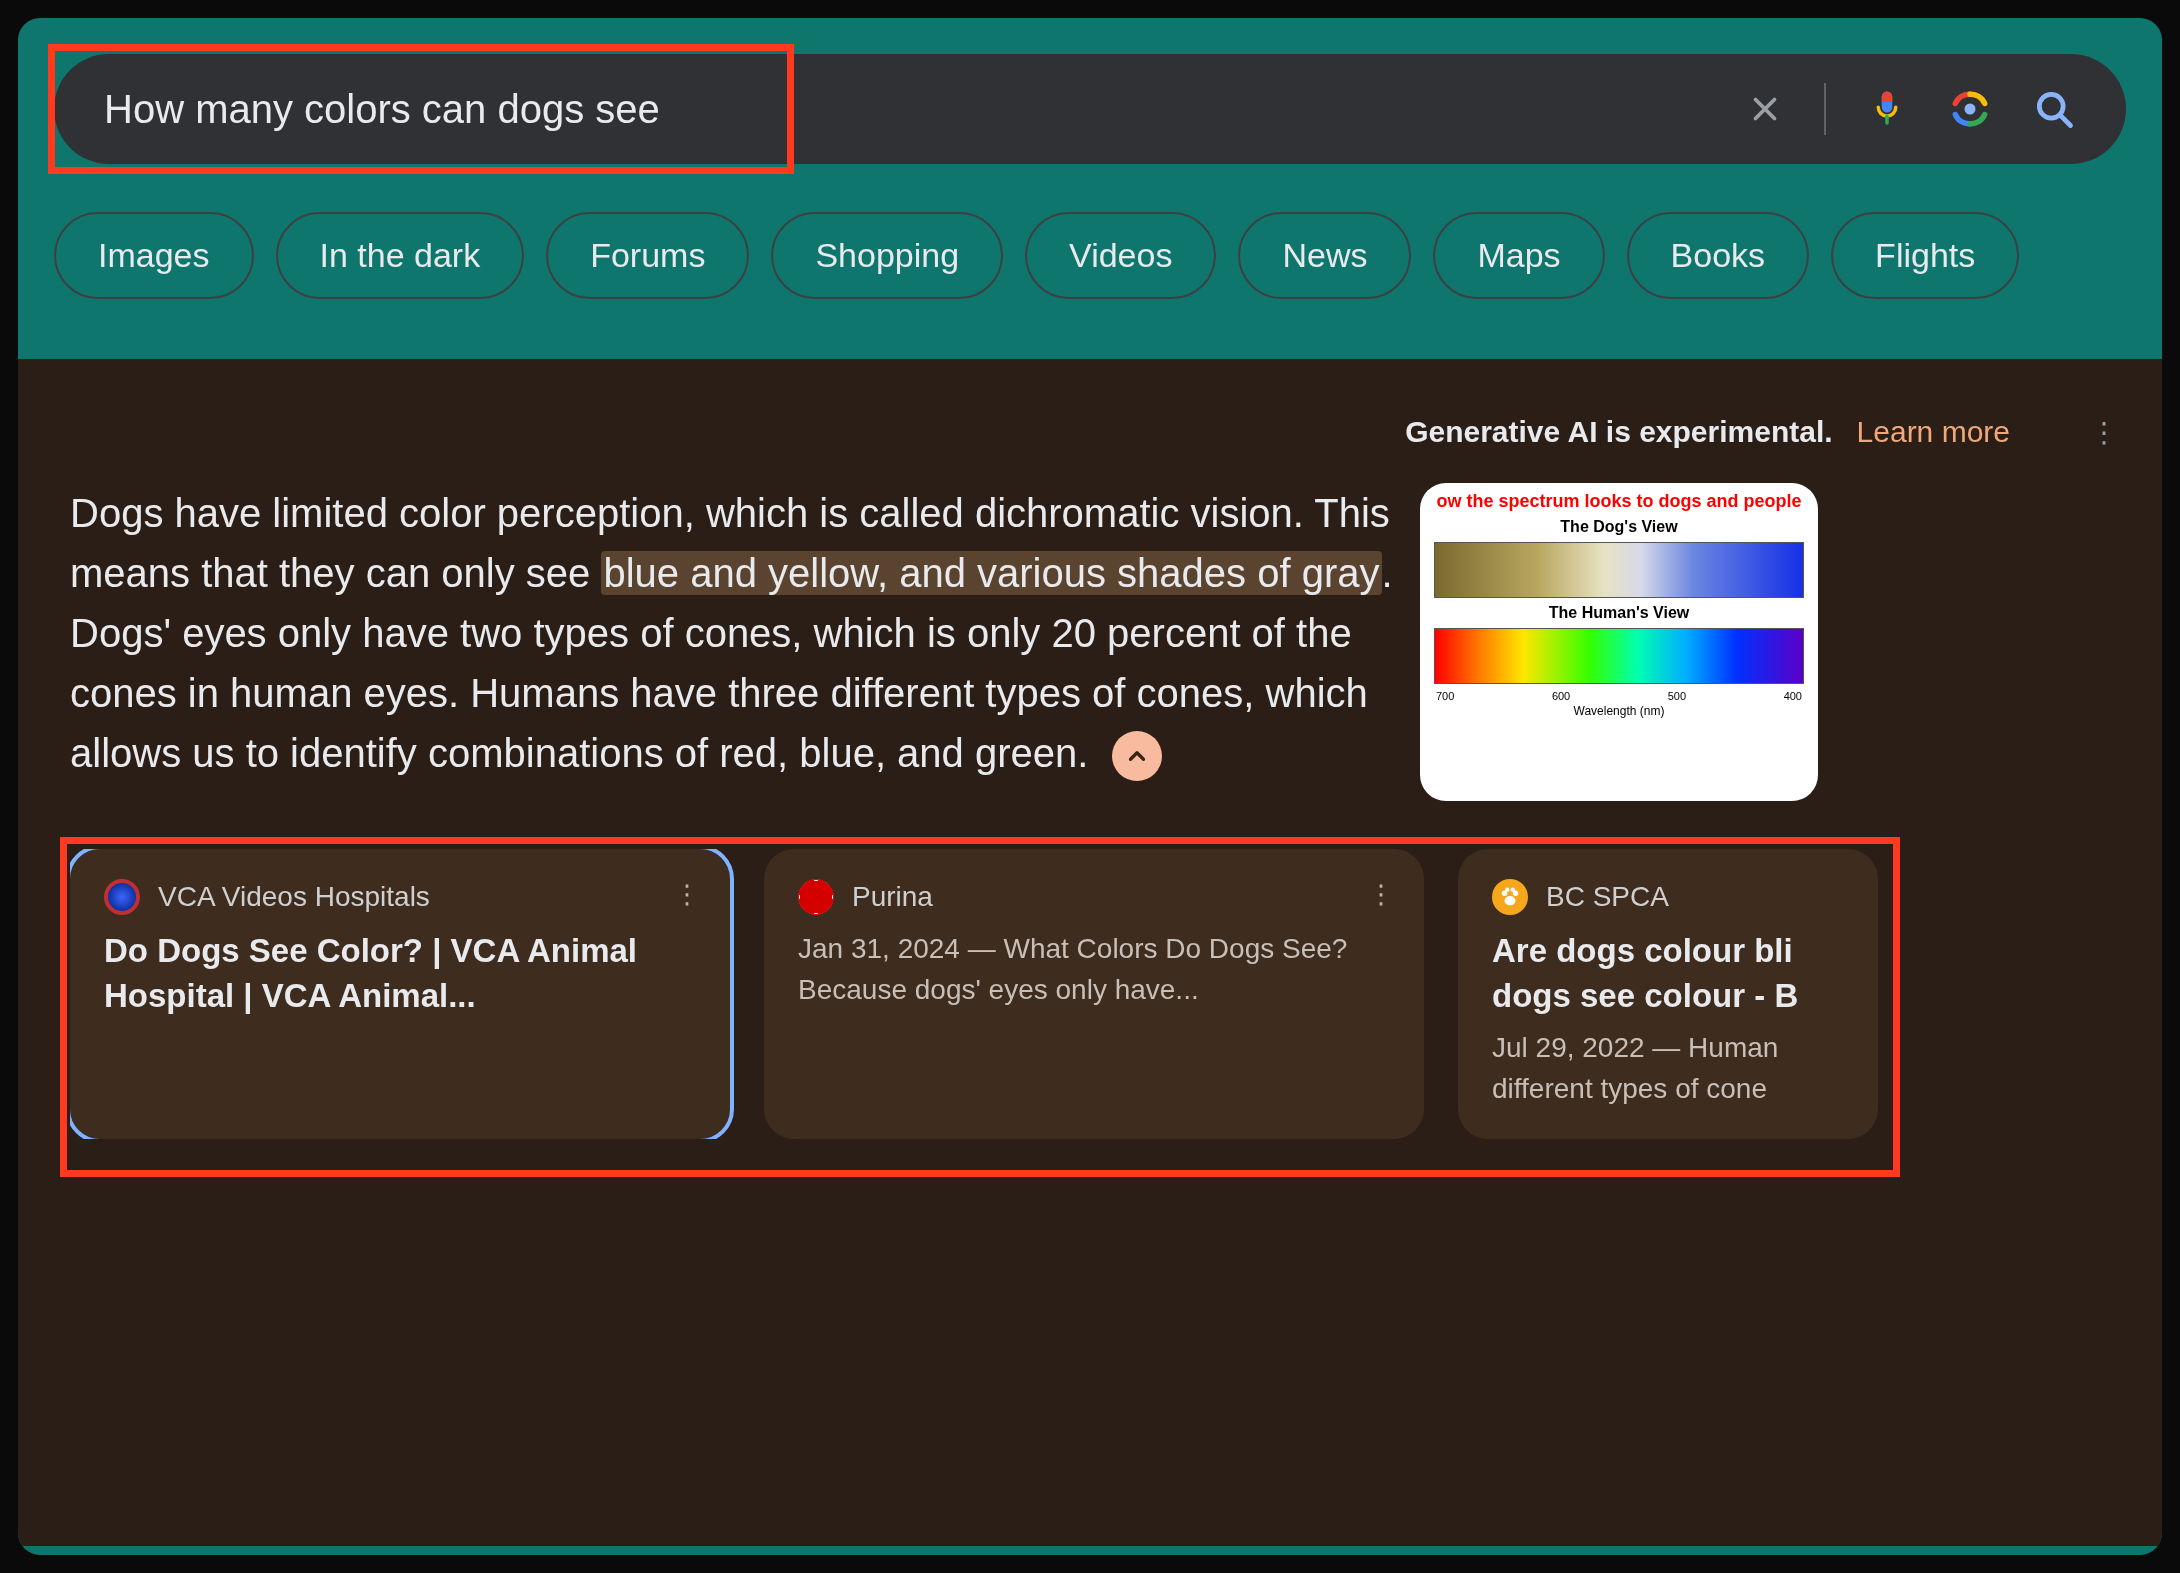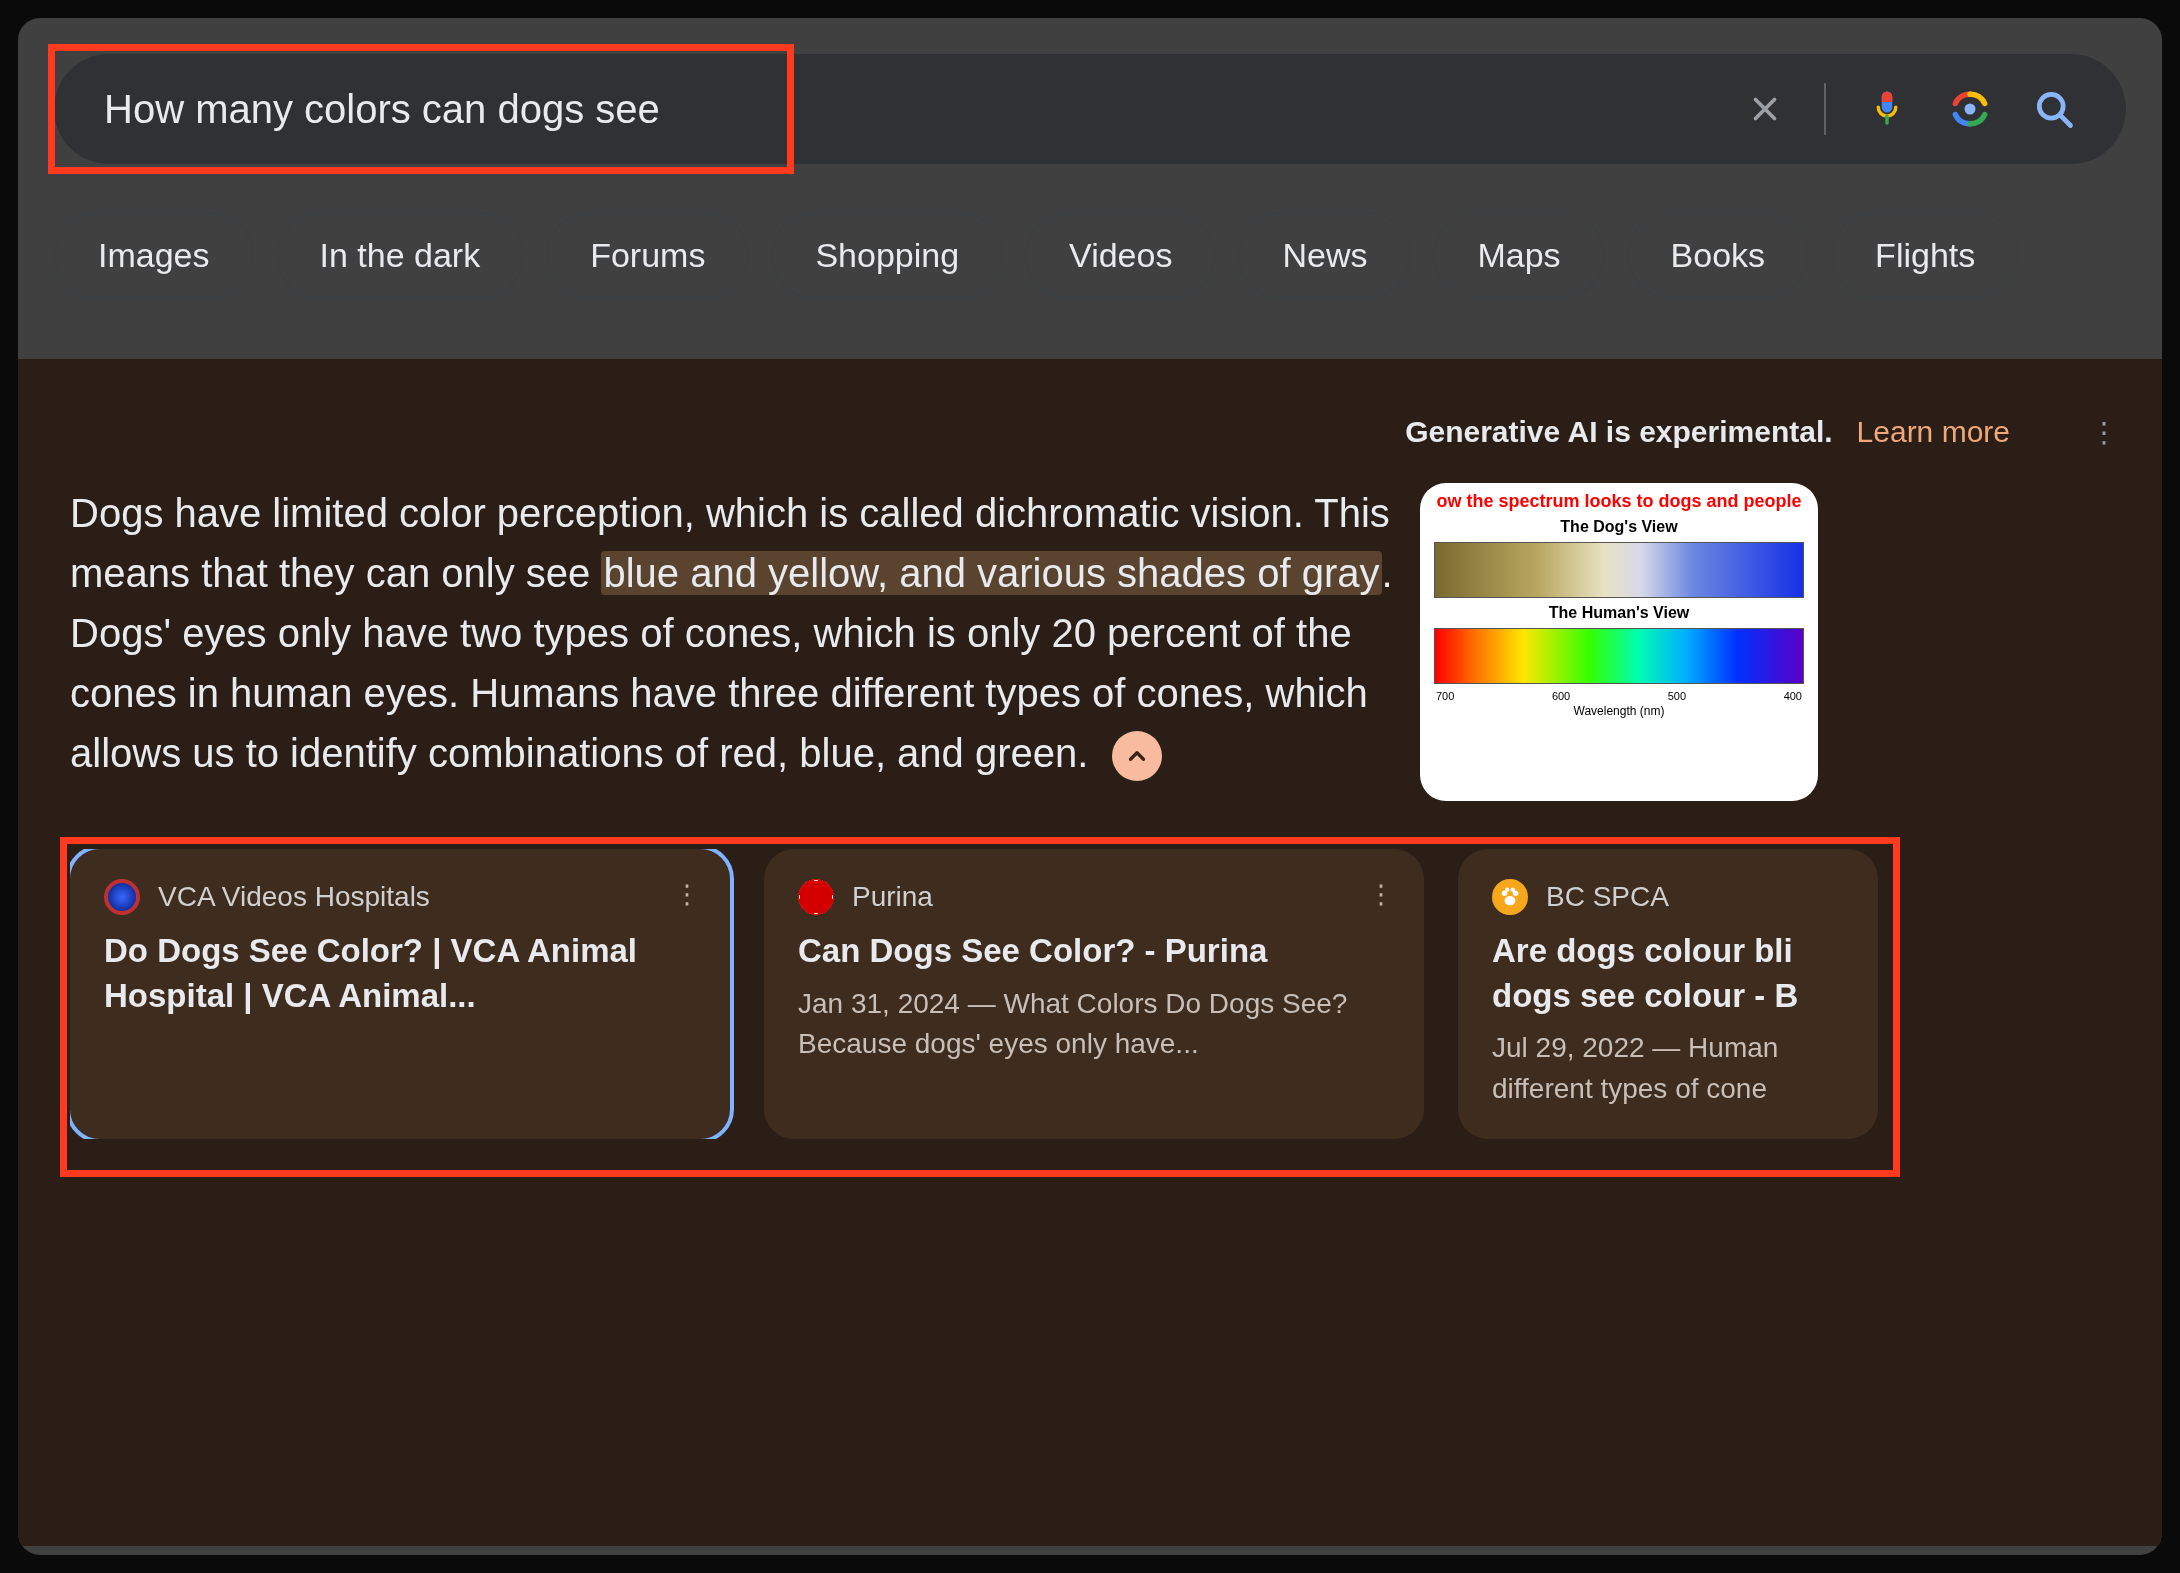--- a/index.html
+++ b/index.html
@@ -4,21 +4,21 @@
 <style>
   * { box-sizing: border-box; margin: 0; padding: 0; }
   html, body { width: 2180px; height: 1573px; }
   body {
     background: #0a0a0a;
     font-family: -apple-system, Arial, sans-serif;
     color: #e8eaed;
     padding: 18px;
   }
   .panel {
-    background: #404040;
+    background: #0f766e;
     border-radius: 22px;
     width: 100%;
     height: 100%;
     padding: 36px 36px 24px 36px;
     position: relative;
     overflow: hidden;
   }
 
   
   .search-wrap {
@@ -319,21 +319,20 @@
           <div class="card-title">Do Dogs See Color? | VCA Animal Hospital | VCA Animal...</div>
           <div class="card-snippet"></div>
         </div>
 
         <div class="card">
           <span class="card-menu">⋮</span>
           <div class="card-head">
             <span class="favicon fav-purina"></span>
             <span class="card-source">Purina</span>
           </div>
-          <div class="card-title">Can Dogs See Color? - Purina</div>
           <div class="card-snippet">Jan 31, 2024 — What Colors Do Dogs See? Because dogs' eyes only have...</div>
         </div>
 
         <div class="card" style="width:420px">
           <div class="card-head">
             <span class="favicon fav-bcspca">
               <svg width="22" height="22" viewBox="0 0 24 24">
                   <circle cx="6" cy="8" r="3" fill="#fff"></circle>
                   <circle cx="18" cy="8" r="3" fill="#fff"></circle>
                   <circle cx="9" cy="4" r="2.4" fill="#fff"></circle>

